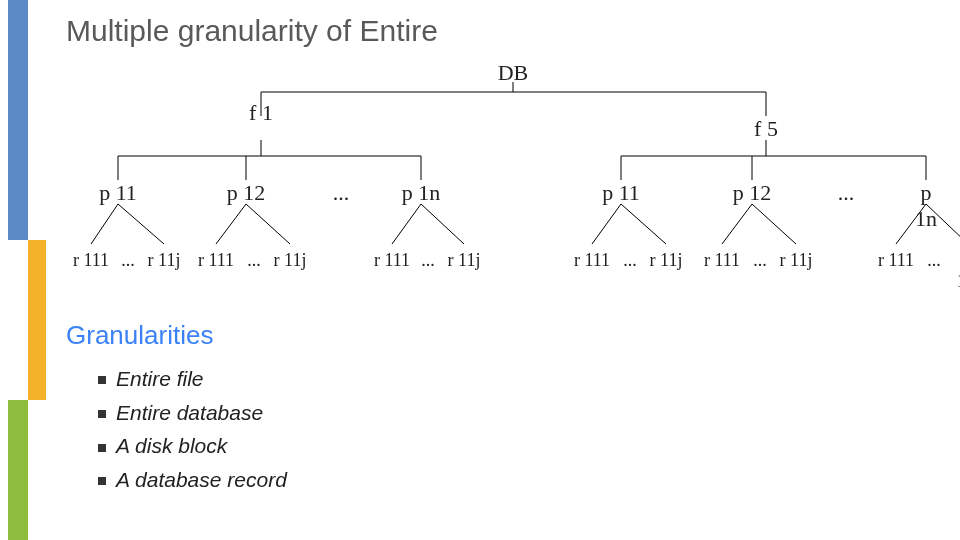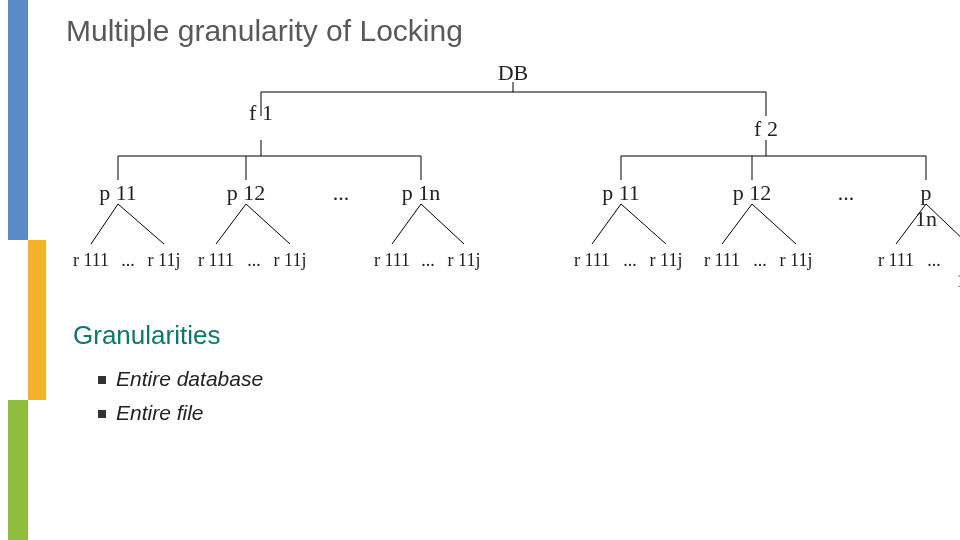--- a/index.html
+++ b/index.html
@@ -5,37 +5,37 @@
 html,body{margin:0;padding:0;width:960px;height:540px;background:#fff;font-family:Arial,Helvetica,sans-serif;color:#222;overflow:hidden}
 .sidebar{position:absolute;left:0;top:0;width:56px;height:540px}
 .sidebar .blue{position:absolute;left:8px;top:0;width:20px;height:240px;background:#5b8ac6}
 .sidebar .yellow{position:absolute;left:28px;top:240px;width:18px;height:160px;background:#f3b229}
 .sidebar .green{position:absolute;left:8px;top:400px;width:20px;height:140px;background:#8fbe3f}
 .content{position:absolute;left:66px;top:0;width:894px;height:540px}
 .title{position:absolute;left:0;top:14px;font-size:30px;color:#595959}
 .diagram{position:absolute;left:0;top:60px;width:894px;height:220px}
 .node{position:absolute;font-family:Liberation Serif, serif;font-size:22px;text-align:center;transform:translateX(-50%)}
 .leaf{font-size:18px}
-.section{position:absolute;left:7px;top:320px;font-size:26px;color:#0f766e}
+.section{position:absolute;left:0;top:320px;font-size:26px;color:#3b82f6}
 .bullets{position:absolute;left:32px;top:362px;font-size:21px;font-style:italic;line-height:1.6}
 .bullets .sq{display:inline-block;width:8px;height:8px;background:#333;margin-right:10px;vertical-align:middle;font-style:normal}
 svg.tree{position:absolute;left:0;top:0;width:894px;height:220px}
 svg.tree line{stroke:#000;stroke-width:1}
 </style>
 </head>
 <body>
 
 <div class="sidebar">
   <div class="blue"></div>
   <div class="yellow"></div>
   <div class="green"></div>
 </div>
 
 <div class="content">
-  <div class="title">Multiple granularity of Locking</div>
+  <div class="title">Multiple granularity of Entire</div>
 
   <div class="diagram">
     <svg class="tree" id="tree-svg">
         <line x1="447" y1="22" x2="447" y2="32"></line>
         <line x1="195" y1="32" x2="700" y2="32"></line>
         <line x1="195" y1="32" x2="195" y2="56"></line>
         <line x1="700" y1="32" x2="700" y2="56"></line>
         <line x1="195" y1="80" x2="195" y2="96"></line>
         <line x1="52" y1="96" x2="355" y2="96"></line>
         <line x1="52" y1="96" x2="52" y2="120"></line>
@@ -55,21 +55,21 @@
         <line x1="555" y1="144" x2="526" y2="184"></line>
         <line x1="555" y1="144" x2="600" y2="184"></line>
         <line x1="686" y1="144" x2="656" y2="184"></line>
         <line x1="686" y1="144" x2="730" y2="184"></line>
         <line x1="860" y1="144" x2="830" y2="184"></line>
         <line x1="860" y1="144" x2="902" y2="184"></line>
       </svg>
     <div id="tree-nodes">
         <div class="node" style="left: 447px; top: 0px;">DB</div>
         <div class="node" style="left: 195px; top: 40px;">f 1</div>
-        <div class="node" style="left: 700px; top: 56px;">f 2</div>
+        <div class="node" style="left: 700px; top: 56px;">f 5</div>
         <div class="node" style="left: 52px; top: 120px;">p 11</div>
         <div class="node" style="left: 180px; top: 120px;">p 12</div>
         <div class="node" style="left: 275px; top: 120px;">...</div>
         <div class="node" style="left: 355px; top: 120px;">p 1n</div>
         <div class="node" style="left: 555px; top: 120px;">p 11</div>
         <div class="node" style="left: 686px; top: 120px;">p 12</div>
         <div class="node" style="left: 780px; top: 120px;">...</div>
         <div class="node" style="left: 860px; top: 120px;">p 1n</div>
         <div class="node leaf" style="left: 25px; top: 190px;">r 111</div>
         <div class="node leaf" style="left: 62px; top: 190px;">...</div>
@@ -87,16 +87,18 @@
         <div class="node leaf" style="left: 694px; top: 190px;">...</div>
         <div class="node leaf" style="left: 730px; top: 190px;">r 11j</div>
         <div class="node leaf" style="left: 830px; top: 190px;">r 111</div>
         <div class="node leaf" style="left: 868px; top: 190px;">...</div>
         <div class="node leaf" style="left: 902px; top: 190px;">r 11j</div>
       </div>
   </div>
 
   <div class="section">Granularities</div>
   <div class="bullets" id="bullets">
+      <div><span class="sq"></span>Entire file</div>
       <div><span class="sq"></span>Entire database</div>
-      <div><span class="sq"></span>Entire file</div>
+      <div><span class="sq"></span>A disk block</div>
+      <div><span class="sq"></span>A database record</div>
     </div>
 </div>
 
 </body></html>

